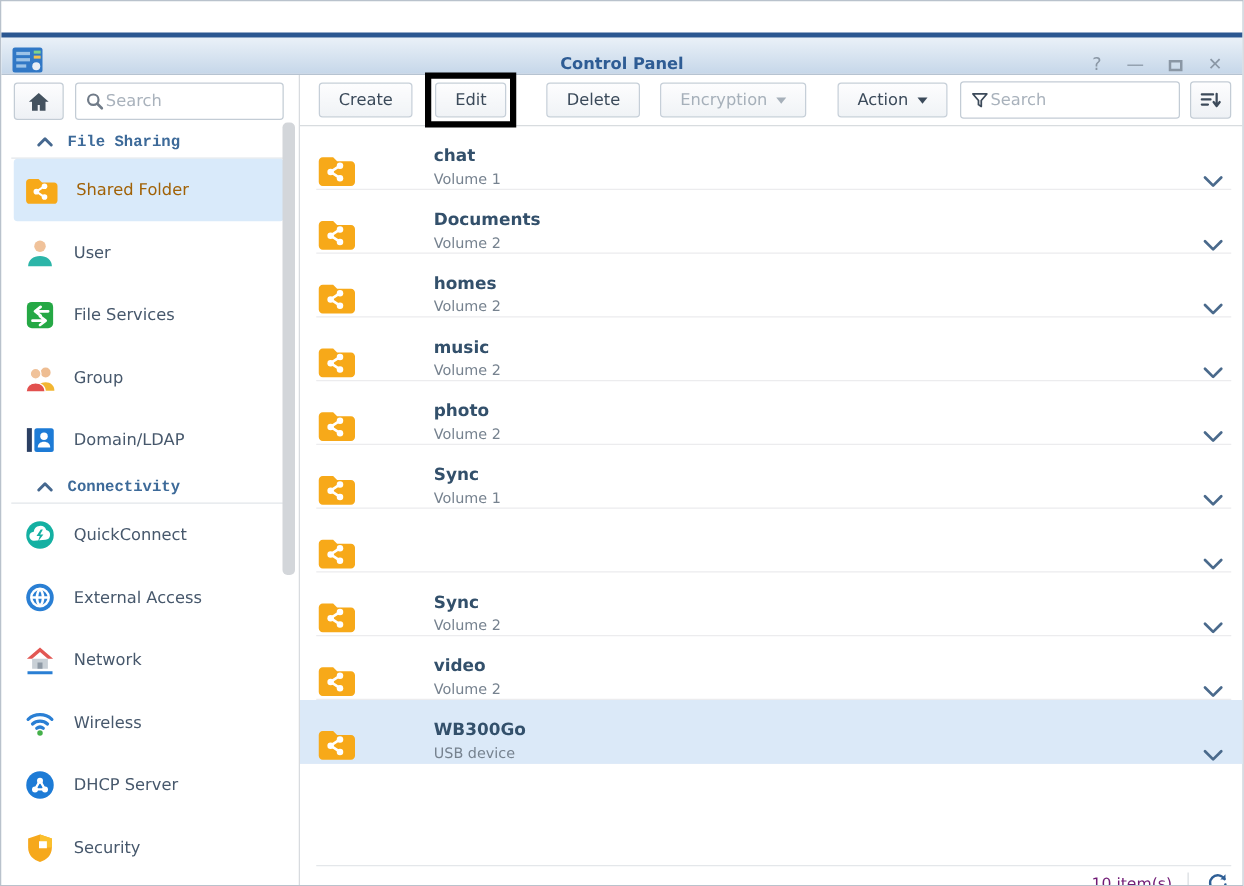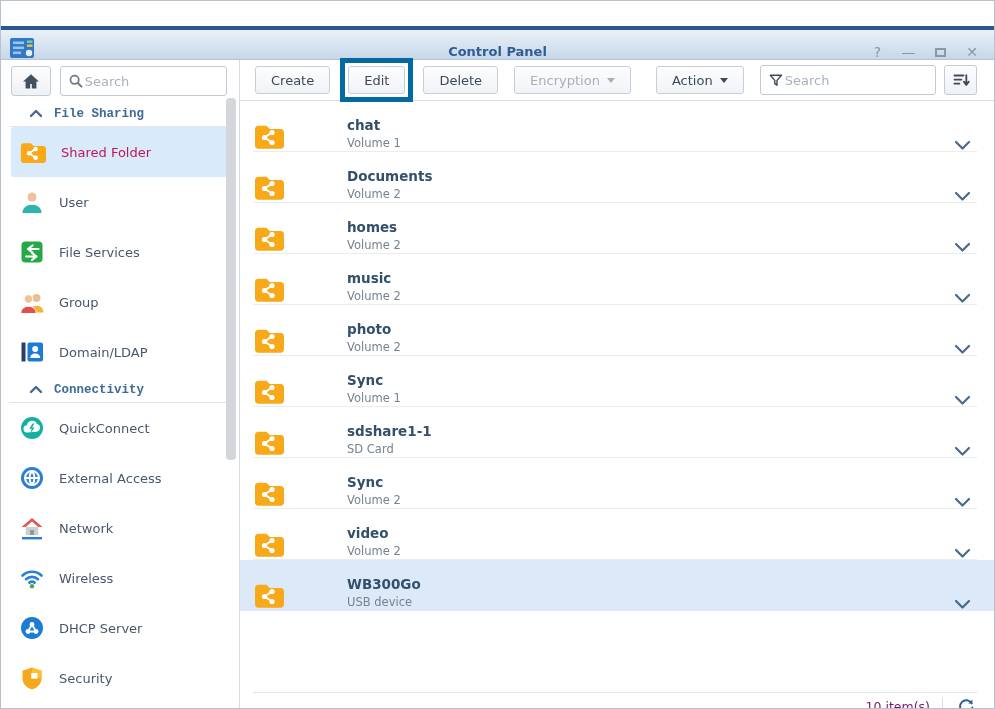--- a/index.html
+++ b/index.html
@@ -25,31 +25,31 @@
   .search-box { flex:1; height:30px; border:1px solid #c3ccd5; border-radius:3px; background:#fff; display:flex; align-items:center; padding:0 6px; }
   .search-box input { border:none; outline:none; width:100%; font-size:13px; color:#444; font-family:inherit; }
   .search-box input::placeholder { color:#a9b2bc; }
 
   .side-nav { }
   .nav-header { display:flex; align-items:center; gap:11px; padding:0 8px 0 20px; height:26px; margin:0 8px; border-bottom:1px solid #e2e6ea; }
   .nav-header .hdr-label { font-size:12.5px; font-weight:bold; color:#3d6a99;font-family:Liberation Mono, monospace; }
   .nav-item { display:flex; align-items:center; gap:14px; height:50px; margin:0 12px 0 10px; padding-left:8px; border-radius:3px; cursor:pointer; }
   .nav-item .nav-label { font-size:13px; color:#47586c; }
   .nav-item.selected { background:#d9eafa; }
-  .nav-item.selected .nav-label { color:#be185d; }
+  .nav-item.selected .nav-label { color:#a16207; }
   .side-scroll { position:absolute; right:3px; top:38px; width:10px; height:362px; background:#d3d6da; border-radius:4px; }
 
   
   .main { flex:1; display:flex; flex-direction:column; position:relative; }
   .main-toolbar { height:41px; display:flex; align-items:center; padding:0 17px 0 15px; border-bottom:1px solid #d8dcdf; }
   .tb-btn { height:28px; padding:0 15px; font-size:13px; font-family:inherit; color:#3b4a5a; background:linear-gradient(#fdfdfe,#f0f3f6); border:1px solid #c6cfd8; border-radius:3px; display:inline-flex; align-items:center; gap:7px; cursor:pointer; margin-right:10px; white-space:nowrap; }
   .tb-btn.disabled { color:#a6b0ba; cursor:default; }
   .caret { width:0; height:0; border-left:4px solid transparent; border-right:4px solid transparent; border-top:5px solid #3b4a5a; display:inline-block; }
   .tb-btn.disabled .caret { border-top-color:#a6b0ba; }
-  .red-box { border:5px solid #0369a1; padding:3px; display:inline-flex; margin-right:10px; position:relative; z-index:3; background:transparent; }
+  .red-box { border:5px solid #000000; padding:3px; display:inline-flex; margin-right:24px; position:relative; z-index:3; background:transparent; }
   .red-box .tb-btn { margin-right:0; }
   .tb-right { margin-left:auto; display:flex; align-items:center; gap:8px; }
   .filter-search { width:176px; height:30px; }
   .btn-sort { width:33px; height:30px; background:linear-gradient(#fdfdfe,#eef1f5); border:1px solid #c3ccd5; border-radius:3px; display:flex; align-items:center; justify-content:center; cursor:pointer; }
 
   
   .folder-list { }
   .row { display:flex; align-items:flex-end; height:51px; margin:0 17px 0 13px; border-bottom:1px solid #ececee; cursor:pointer; position:relative;gap:42px; }
   .row.selected { background:#dbe9f8; margin:0; padding:0 17px 0 13px; border-bottom:1px solid #dbe9f8; }
   .row .f-icon { flex-shrink:0; }
@@ -362,24 +362,20 @@
           </div>
           <svg class="chev" width="17" height="11" viewBox="0 0 17 11">
               <use href="#def-chev-down"></use>
             </svg>
         </div>
 
         <div class="row">
           <svg class="f-icon" width="32" height="30" viewBox="0 0 32 30">
               <use href="#def-folder-share"></use>
             </svg>
-          <div class="row-text">
-            <div class="row-name">sdshare1-1</div>
-            <div class="row-sub">SD Card</div>
-          </div>
           <svg class="chev" width="17" height="11" viewBox="0 0 17 11">
               <use href="#def-chev-down"></use>
             </svg>
         </div>
 
         <div class="row">
           <svg class="f-icon" width="32" height="30" viewBox="0 0 32 30">
               <use href="#def-folder-share"></use>
             </svg>
           <div class="row-text">

